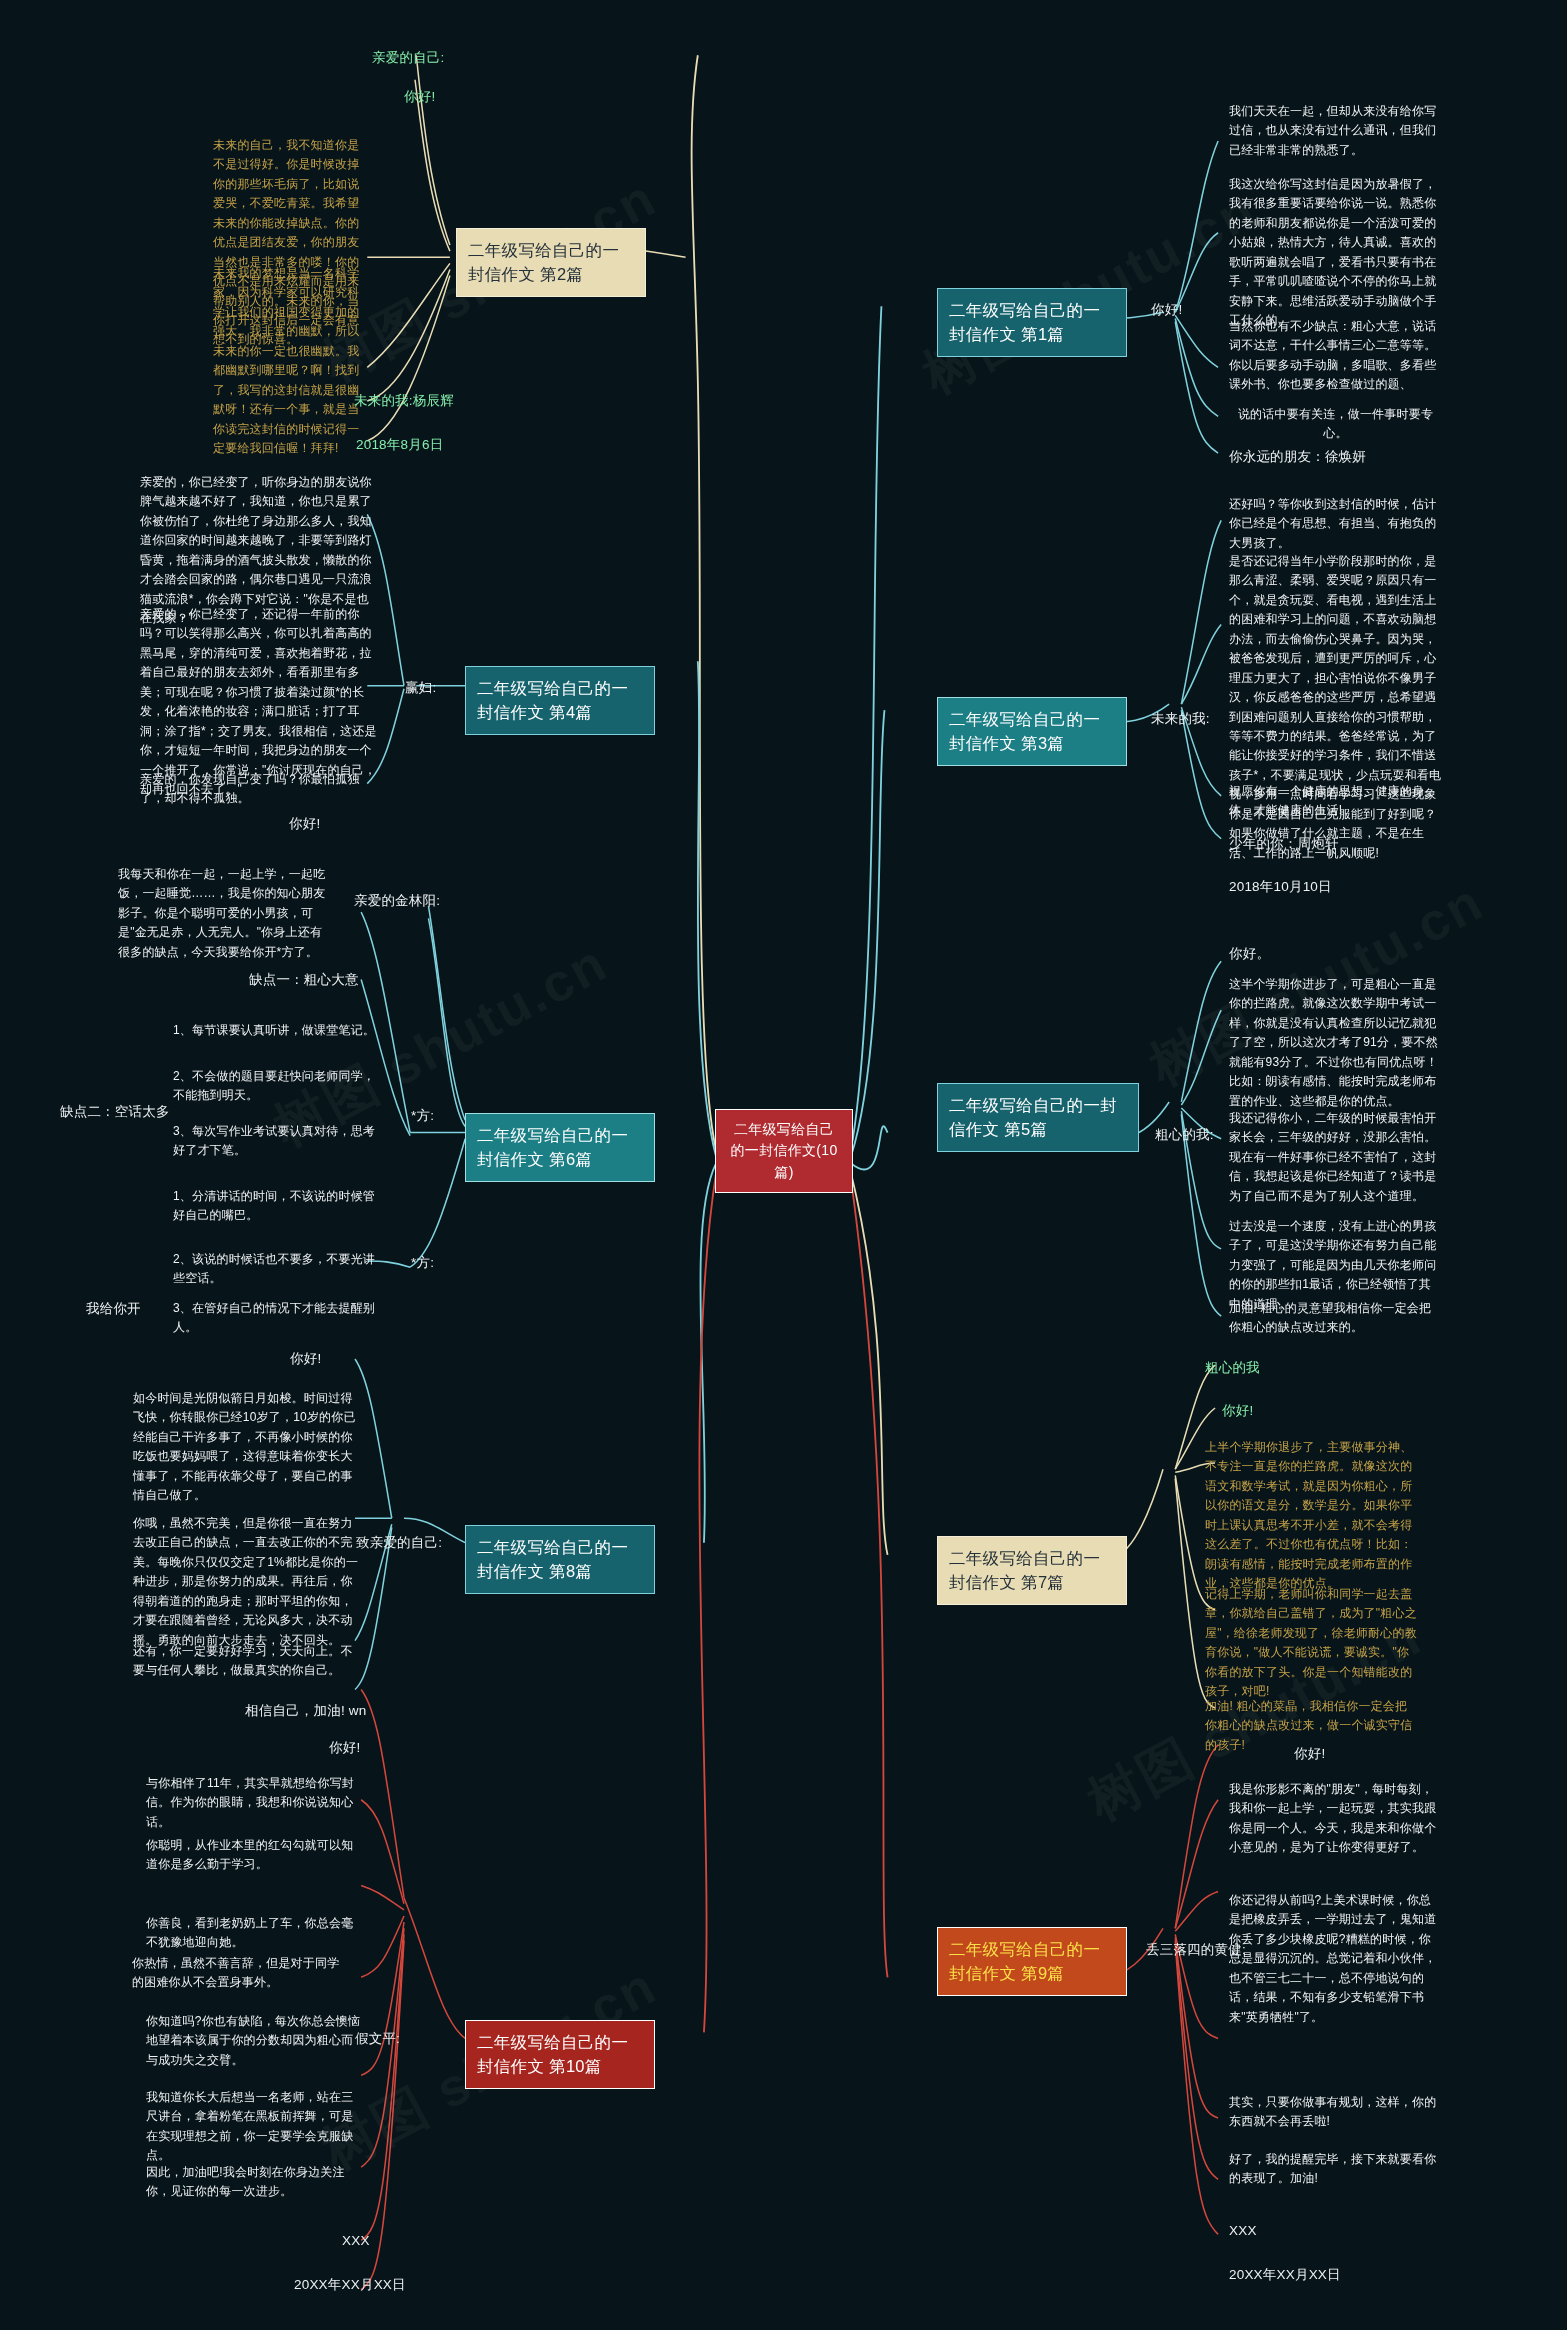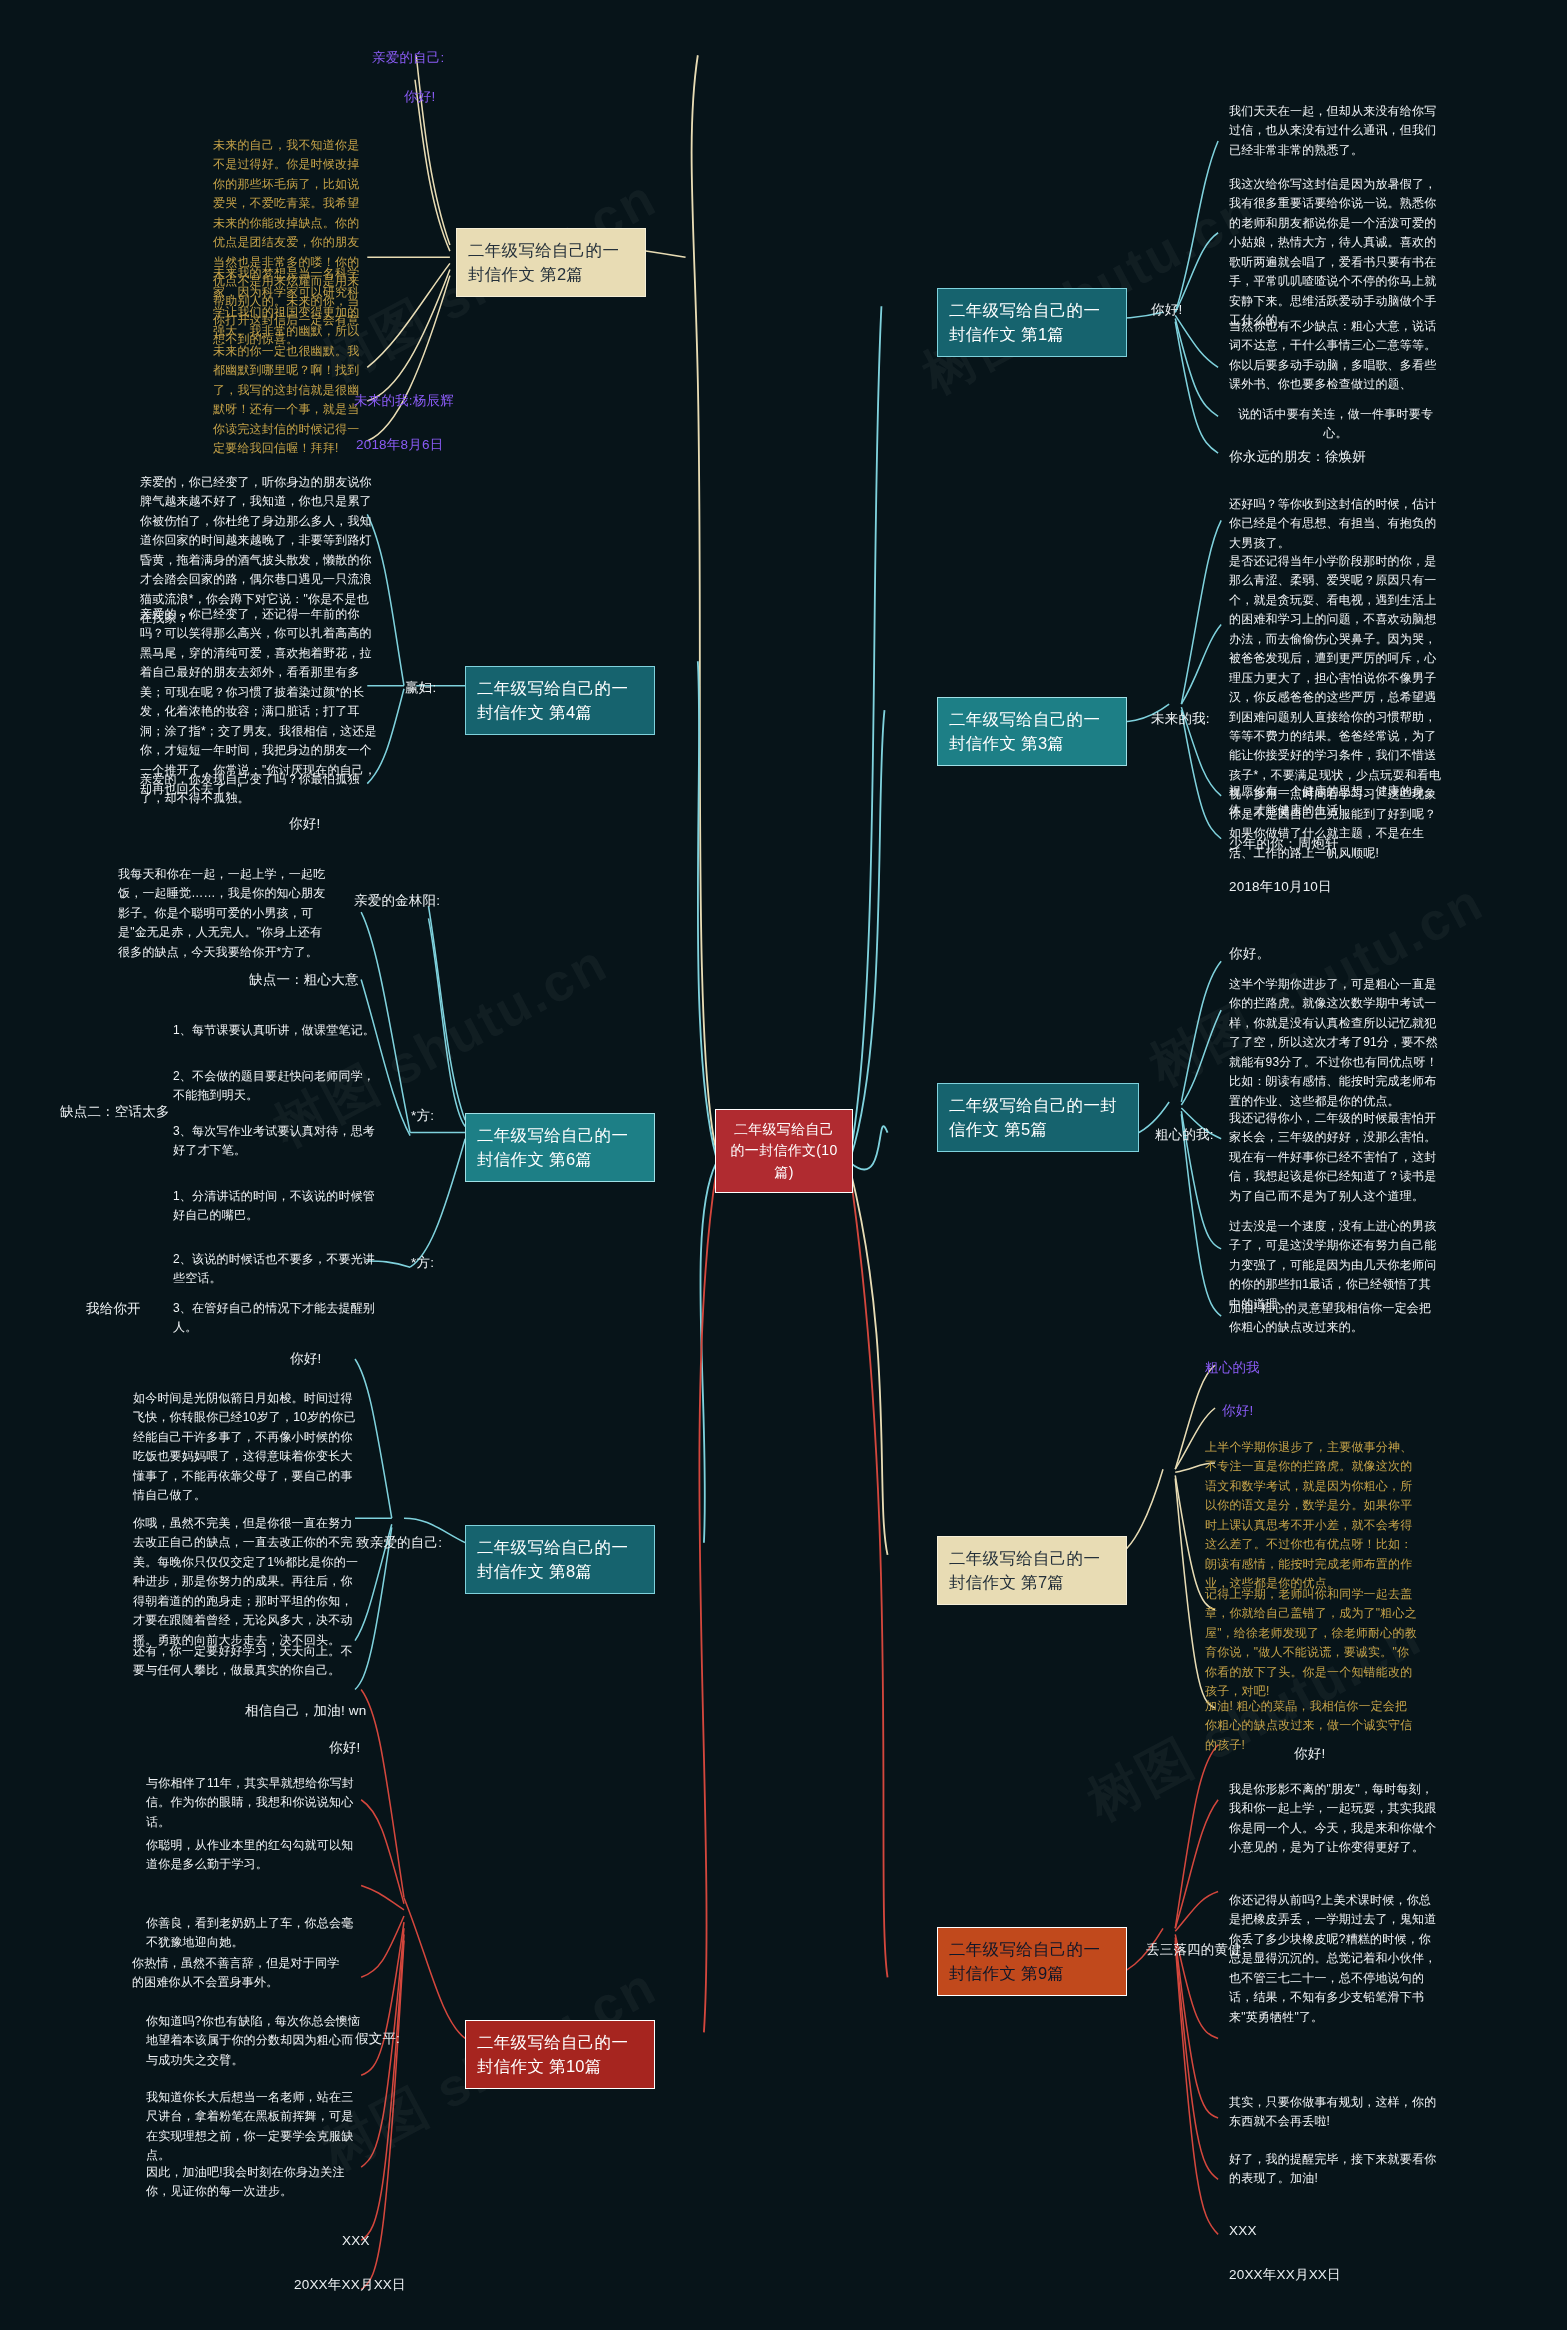--- a/index.html
+++ b/index.html
@@ -38,21 +38,21 @@
   .root{
     background:#b02b30;
     color:#ffffff;
     text-align:center;
     font-size:14px;
     line-height:1.55;
   }
   .n-gold{background:#e8dcb4;color:#24303a;border-color:#f5eed6;}
   .n-teal{background:#16636e;color:#ffffff;border-color:#7fd2dd;}
   .n-teal2{background:#1d7f86;color:#ffffff;border-color:#9fe0e6;}
-  .n-orange{background:#c1491c;color:#0f172a;border-color:#ffffff;}
+  .n-orange{background:#c1491c;color:#fde047;border-color:#ffffff;}
   .n-red{background:#a6251f;color:#ffffff;border-color:#ffffff;}
 
   .txt{
     position:absolute;
     box-sizing:border-box;
     font-size:12px;
     line-height:1.62;
     letter-spacing:0.2px;
     white-space:pre-wrap;
     word-break:break-all;
@@ -60,21 +60,21 @@
   .t-white{color:#f2f5f7;}
   .t-gold{color:#c6a349;}
   .lbl{
     position:absolute;
     font-size:13.5px;
     line-height:1.5;
     letter-spacing:0.2px;
     white-space:nowrap;
   }
   .l-white{color:#eef2f4;}
-  .l-gold{color:#8b5cf6;}
+  .l-gold{color:#86efac;}
 </style>
 </head>
 <body>
 
 <div id="stage">
 
   <svg id="wires" viewBox="0 0 2560 3806">
 
     <path d="M1170,1880 C1130,1700 1150,1100 1140,620 C1135,380 1120,220 1140,90" fill="none" stroke="#e8dcb4" stroke-width="3"></path>
     <path d="M1170,1890 C1120,1700 1150,1250 1140,1080" fill="none" stroke="#7fd2dd" stroke-width="3"></path>

